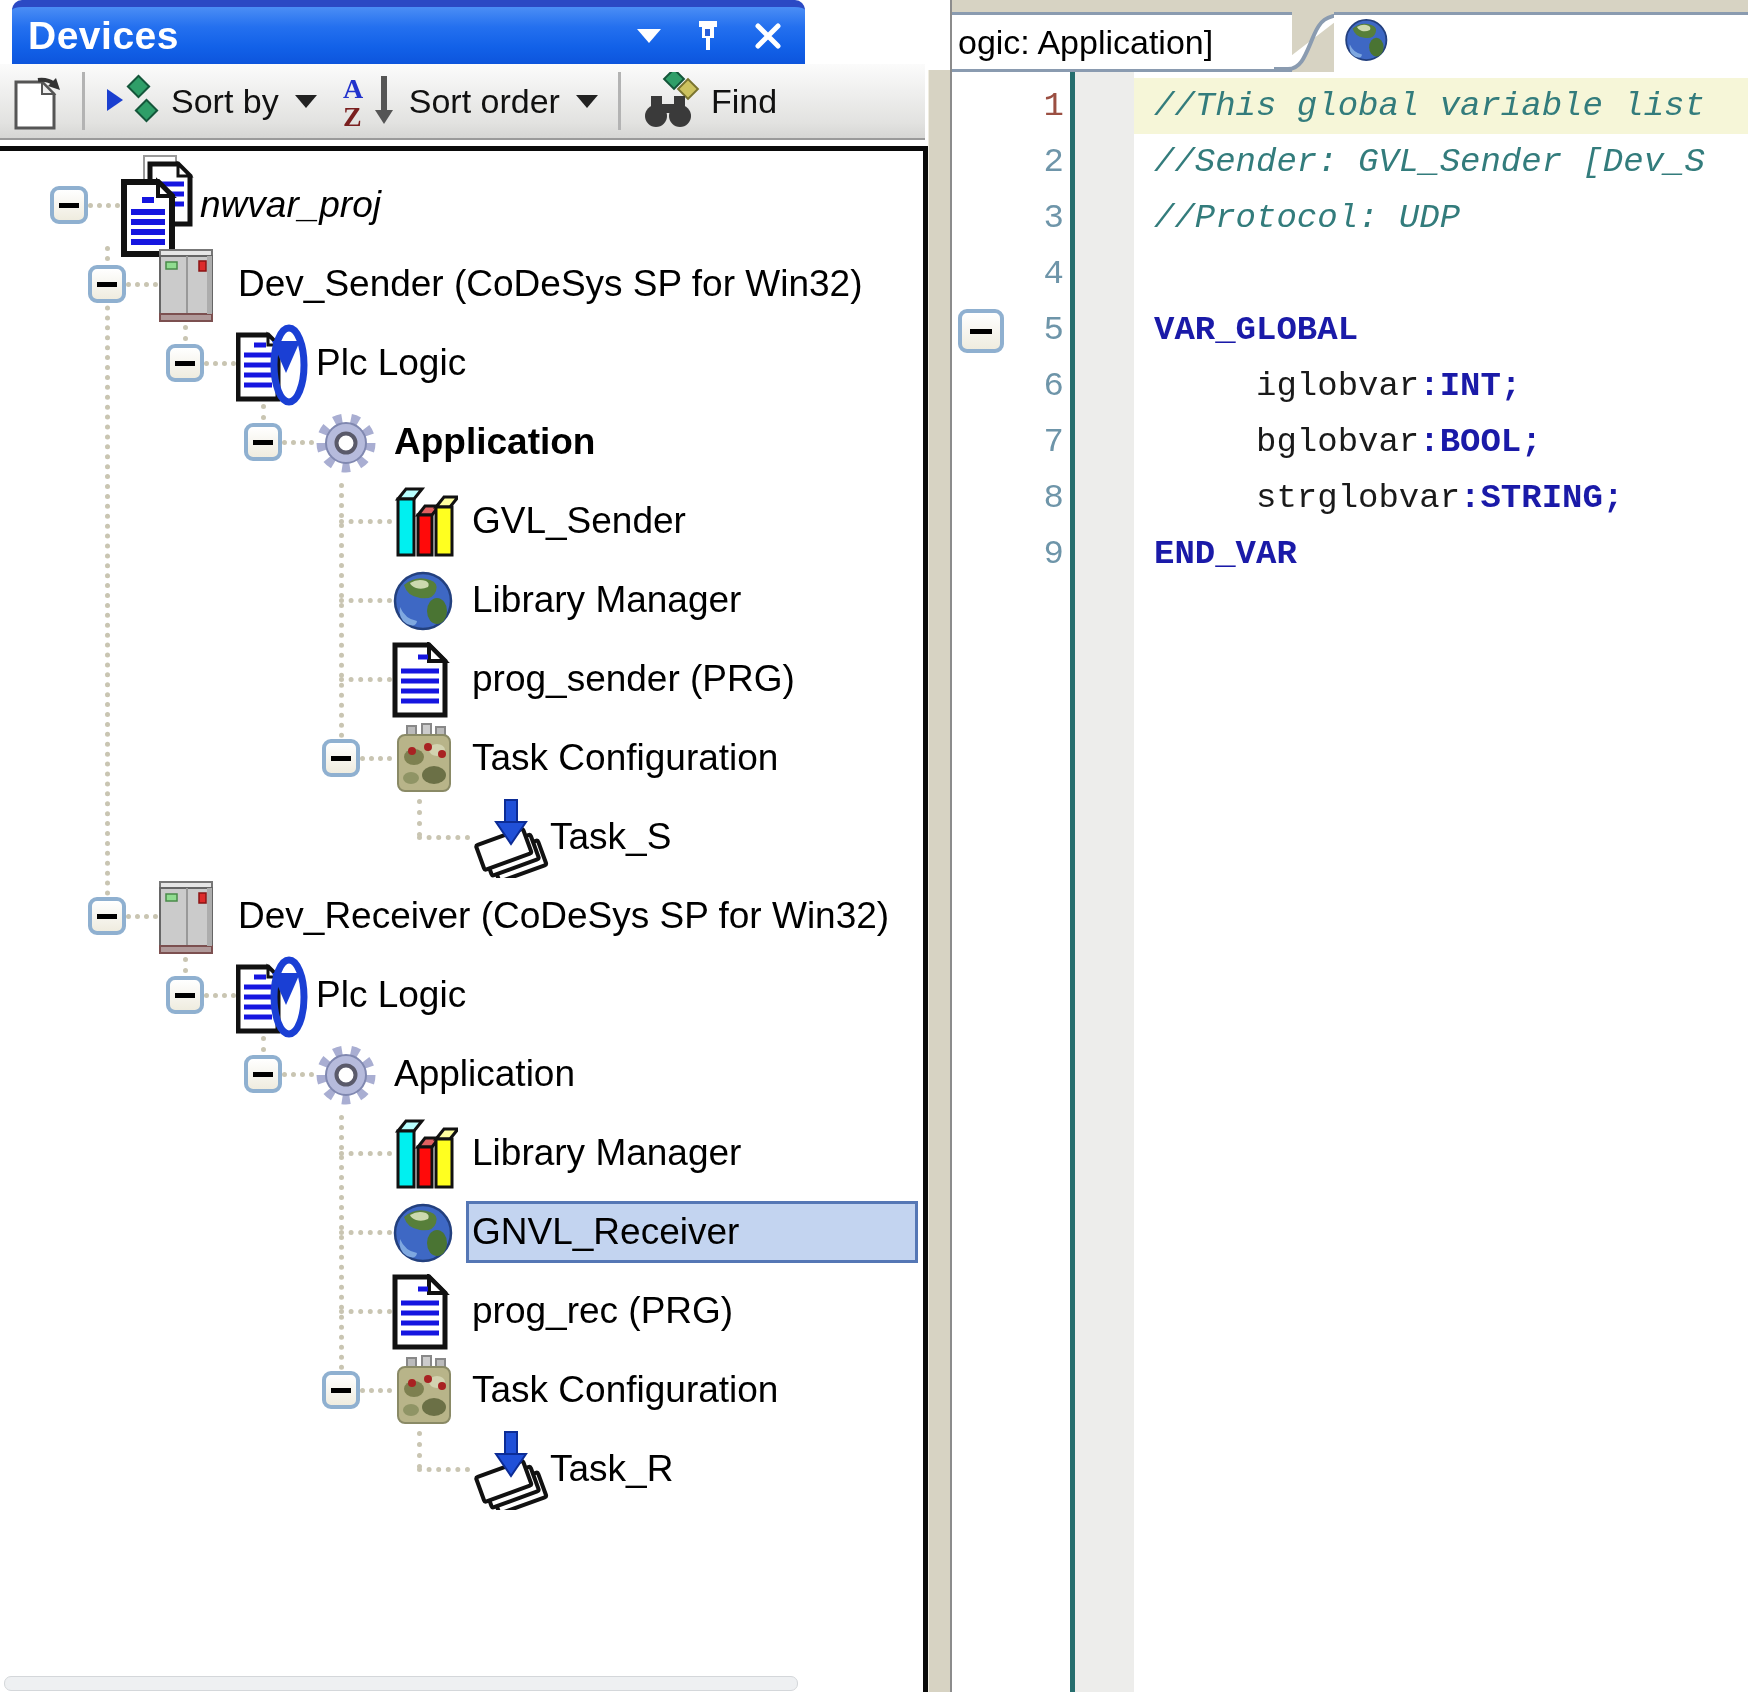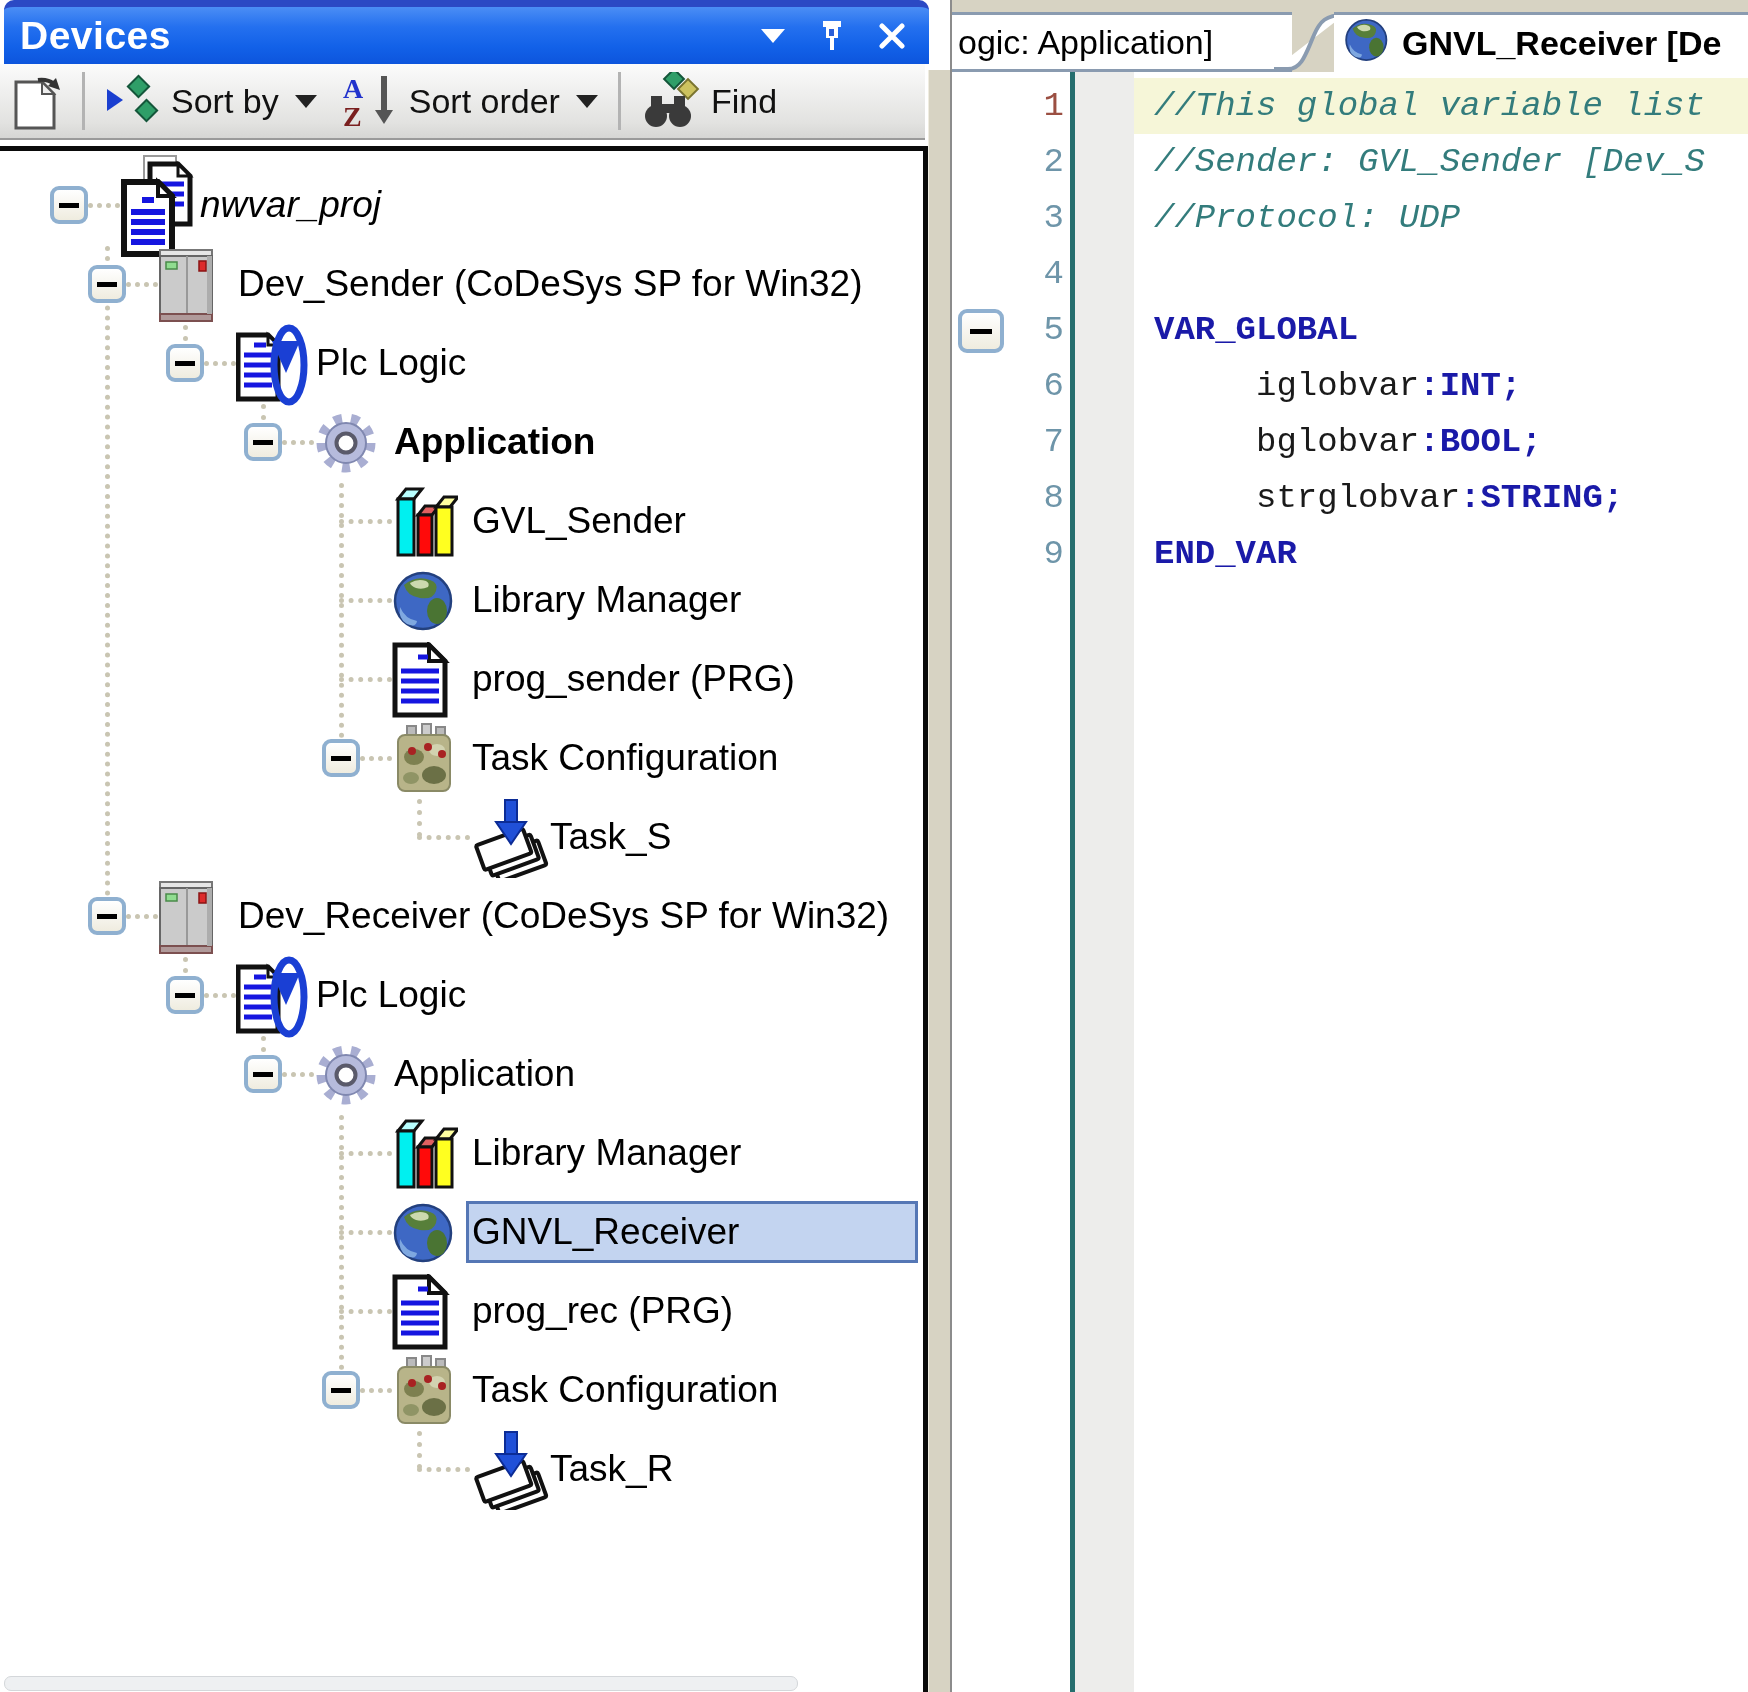--- a/index.html
+++ b/index.html
@@ -1,21 +1,21 @@
 <!DOCTYPE html>
 <html><head>
 <meta charset="utf-8">
 <style>
   html,body{margin:0;padding:0;background:#ffffff;}
   #stage{position:relative;width:1748px;height:1692px;overflow:hidden;background:#fff;
          font-family:"Liberation Sans",sans-serif;}
 
   
   #left-panel{position:absolute;left:0;top:0;width:928px;height:1692px;background:#fff;}
-  .titlebar{position:absolute;left:4px;top:0;width:925px;height:64px;
+  .titlebar{position:absolute;left:12px;top:0;width:793px;height:64px;
     border-radius:10px 10px 0 0;
     border-top:7px solid var(--titlebar-blue-dark);
     background:linear-gradient(180deg,#4b8ef5 0%,#2470ef 35%,#1261e8 70%,#0d55dd 100%);
     box-sizing:border-box;display:flex;align-items:center;}
   .tb-title{color:#fff;font-weight:bold;font-size:39px;padding-left:16px;letter-spacing:.5px;}
   .tb-icons{position:absolute;right:24px;top:0;height:57px;display:flex;align-items:center;gap:34px;}
   .tb-icons svg{display:block;}
 
   .toolbar{position:absolute;left:0;top:64px;width:925px;height:76px;
     background:linear-gradient(180deg,#fbfbfb,#e2e2e0 80%,#d6d6d4);
@@ -435,21 +435,20 @@
         <path d="M0 60 h14 C 28 60 32 44 40 26 C 46 12 52 6 70 6" fill="none" stroke="#8a9bb0" stroke-width="4"></path>
       </svg>
       <div class="tab tab-active">
         <span class="tabglobe"><svg width="46" height="46" viewBox="0 0 64 64">
               <circle cx="31" cy="32" r="28" fill="#3e68c4" stroke="#23407e" stroke-width="2.5"></circle>
   <path d="M12 16 q12 -10 26 -5 q9 3 6 11 q-3 9 -16 7 q-13 -2 -16 -13 z" fill="#577f3a"></path>
   <path d="M18 14 q8 -5 16 -2 q4 2 2 6 q-6 3 -12 1 q-5 -2 -6 -5 z" fill="#ccd9ae"></path>
   <ellipse cx="45" cy="42" rx="10" ry="13" fill="#4a7433"></ellipse>
   <path d="M8 38 q5 12 17 14 q-1 7 -10 3 q-9 -5 -7 -17 z" fill="#7fa8e0"></path>
             </svg></span>
-        <span>GNVL_Receiver [De</span>
       </div>
     </div>
     <div class="ebody">
       <div class="numcol" id="numcol">
           <div class="num cur">1</div>
           <div class="num">2</div>
           <div class="num">3</div>
           <div class="num">4</div>
           <div class="num">5</div>
           <div class="num">6</div>

